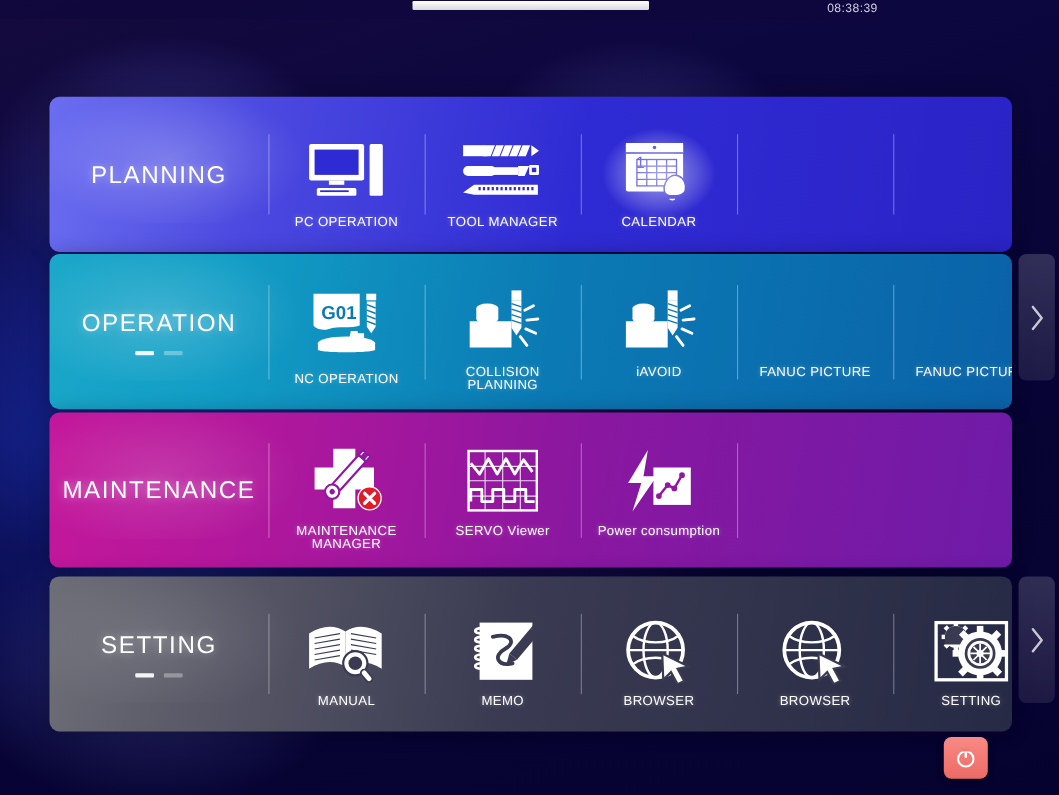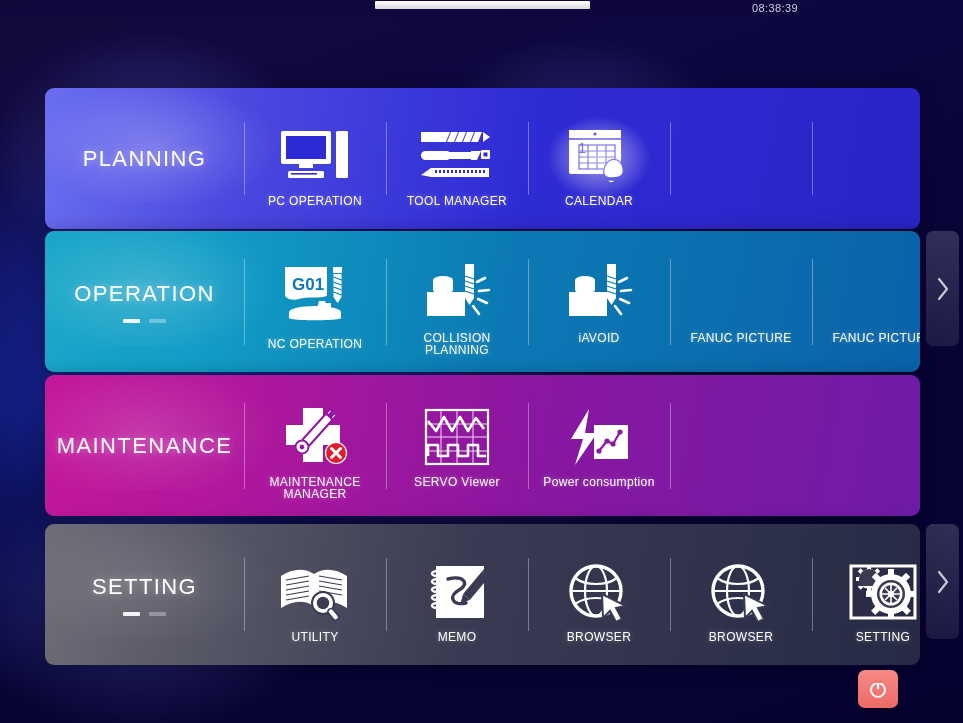--- a/index.html
+++ b/index.html
@@ -434,21 +434,21 @@
         <line x1="42" y1="14" x2="65" y2="18"></line>
                 <line x1="42" y1="19" x2="65" y2="23"></line>
         <line x1="42" y1="24" x2="65" y2="28"></line>
                 <line x1="42" y1="29" x2="65" y2="33"></line>
       </g>
       <circle cx="46" cy="41" r="11" fill="#ffffff" stroke="#3a3b52" stroke-width="2"></circle>
       <circle cx="46" cy="41" r="6.2" fill="#3a3b52"></circle>
       <rect x="53" y="46" width="6" height="13" rx="3" transform="rotate(-40 56 52)" fill="#ffffff" stroke="#3a3b52" stroke-width="1.6"></rect>
     </svg>
           </div>
-          <div class="tile-label" style="white-space: pre-line;">UTILITY</div>
+          <div class="tile-label" style="white-space: pre-line;">MANUAL</div>
         </div>
         <div class="tile">
           <div class="tile-icon">
             <svg width="62" height="60" viewBox="0 0 62 60">
       <rect x="10" y="4" width="48" height="52" fill="#ffffff"></rect>
       <g stroke="#ffffff" stroke-width="2.4" fill="none">
         <path d="M12 9 C4 9 4 14 12 14"></path>
                 <path d="M12 17 C4 17 4 22 12 22"></path>
         <path d="M12 25 C4 25 4 30 12 30"></path>
                 <path d="M12 33 C4 33 4 38 12 38"></path>

